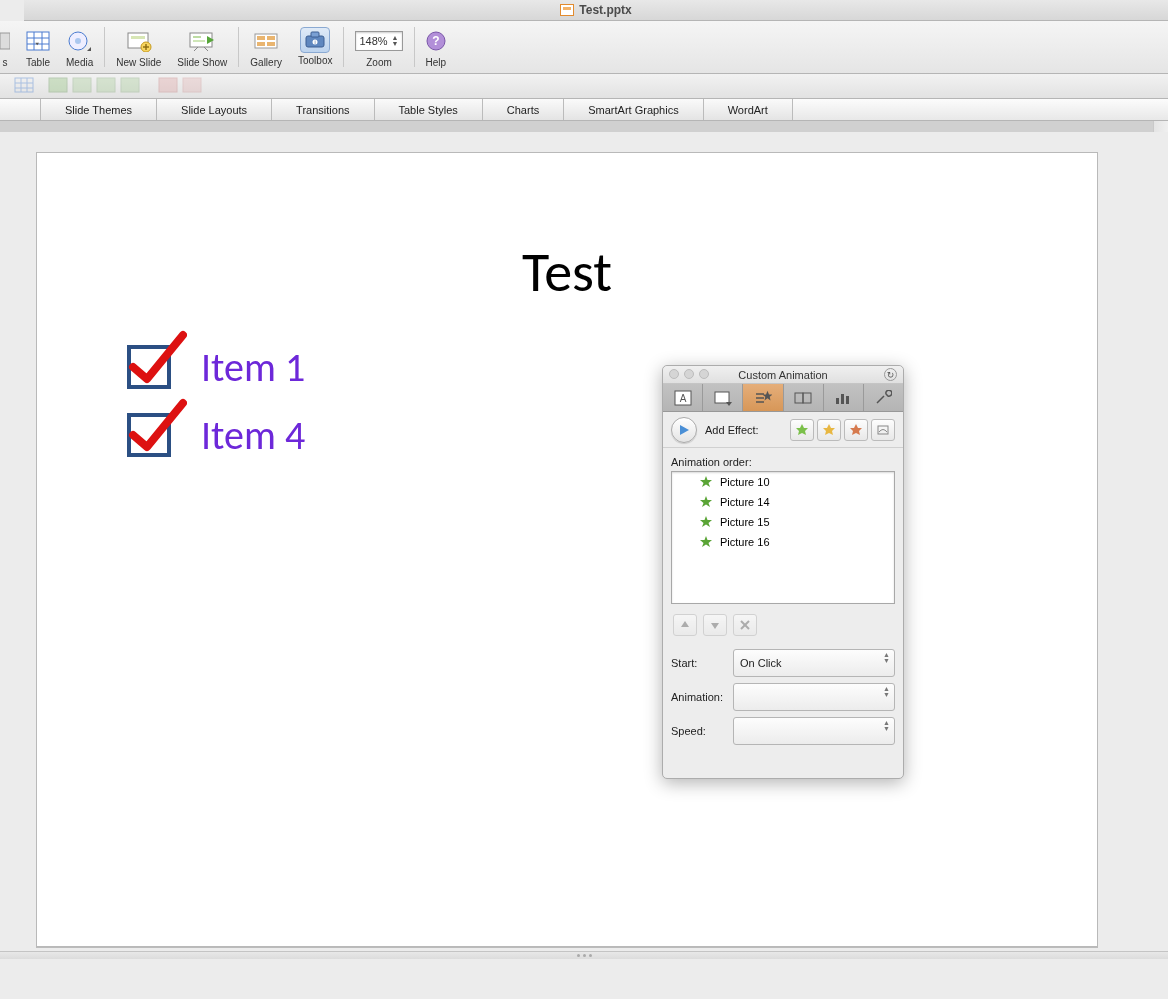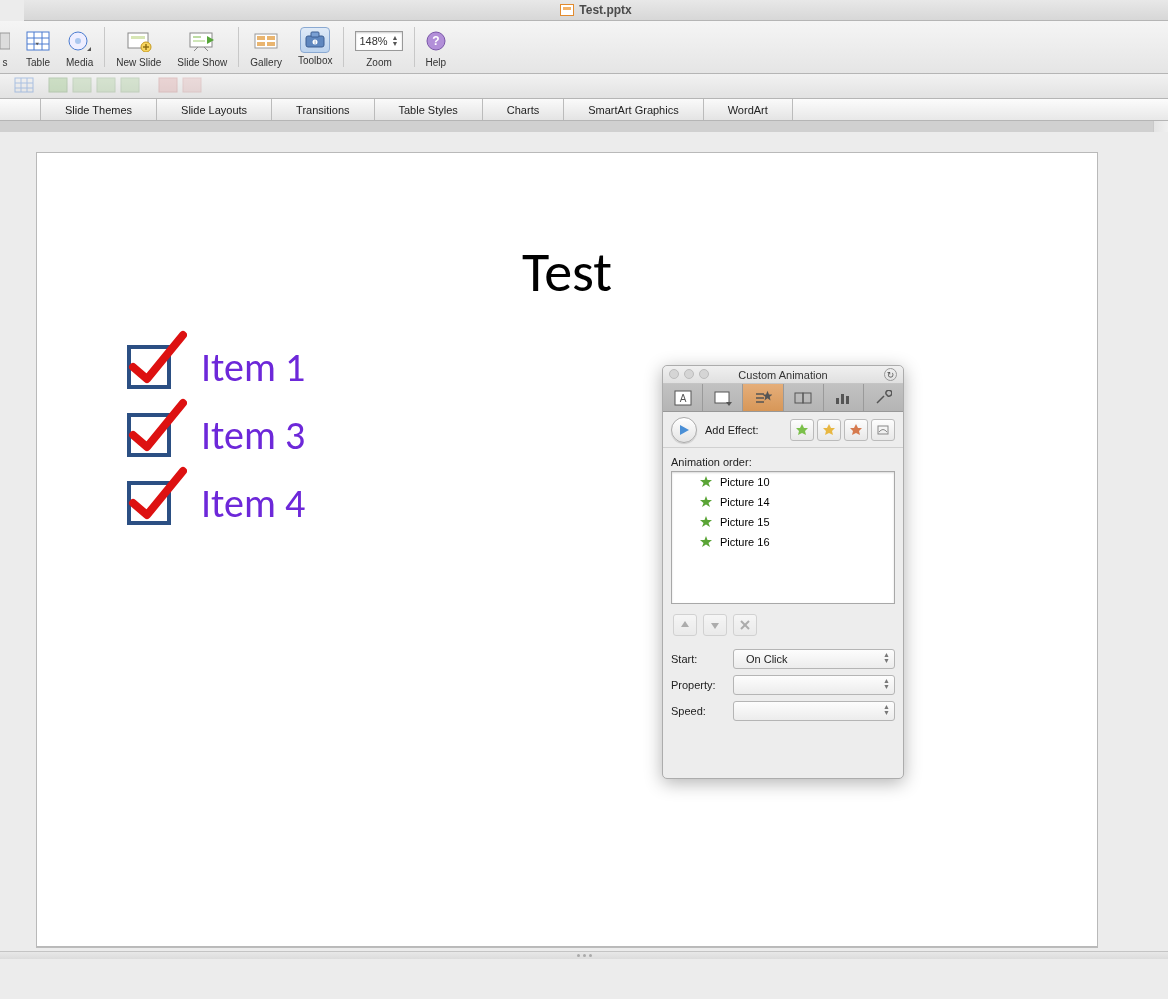--- a/index.html
+++ b/index.html
@@ -202,23 +202,23 @@
     margin:0 8px;height:133px;background:#fff;border:1px solid #a8a8a8;
     box-shadow: inset 0 1px 2px rgba(0,0,0,0.15);
     overflow:auto;
   }
   .anim-item{display:flex;align-items:center;height:20px;padding-left:28px;gap:8px;font-size:11px;color:#000;}
   .anim-updown{display:flex;gap:6px;padding:10px;}
   .sqbtn{width:24px;height:22px;border:1px solid #bbb;border-radius:3px;background:linear-gradient(#fdfdfd,#e8e8e8);display:flex;align-items:center;justify-content:center;opacity:.55;}
   .prop-row{display:flex;align-items:center;padding:3px 8px;gap:6px;}
   .prop-row label{width:56px;color:#222;}
   .prop-select{
-    flex:1;height:20px;border:1px solid #b5b5b5;border-radius:3px;
+    flex:1;height:28px;border:1px solid #b5b5b5;border-radius:3px;
     background:linear-gradient(#fdfdfd,#ececec);display:flex;align-items:center;
-    padding:0 12px;position:relative;font-size:11px;color:#222;
+    padding:0 6px;position:relative;font-size:11px;color:#222;
   }
   .prop-select.disabled{color:#888;}
   .sel-arrows{position:absolute;right:4px;top:2px;display:flex;flex-direction:column;line-height:6px;font-size:7px;color:#777;}
   
   svg{display:block;}
   .footer-grip{
     position:absolute;bottom:0;left:0;right:0;height:8px;
     background:linear-gradient(#e8e8e8,#dcdcdc);
     border-top:1px solid #c4c4c4;
     display:flex;align-items:center;justify-content:center;gap:3px;
@@ -423,28 +423,20 @@
               </svg>
           </div>
           <span class="item-text">Item 1</span>
         </div>
         <div class="slide-item">
           <div class="checkbox">
             <svg class="checkmark" viewBox="0 0 60 60">
                 <path d="M6 40 L20 52 L56 8" fill="none" stroke="#d11" stroke-width="8" stroke-linecap="round" stroke-linejoin="round"></path>
               </svg>
           </div>
-          <span class="item-text">Item 3</span>
-        </div>
-        <div class="slide-item">
-          <div class="checkbox">
-            <svg class="checkmark" viewBox="0 0 60 60">
-                <path d="M6 40 L20 52 L56 8" fill="none" stroke="#d11" stroke-width="8" stroke-linecap="round" stroke-linejoin="round"></path>
-              </svg>
-          </div>
           <span class="item-text">Item 4</span>
         </div>
       </div>
     </div>
   </div>
   <div class="footer-grip">
       <span></span>
       <span></span>
       <span></span>
     </div>
@@ -580,21 +572,21 @@
     <label>Start:</label>
     <div class="prop-select">
       <span>On Click</span>
       <div class="sel-arrows">
           <span>▲</span>
           <span>▼</span>
         </div>
     </div>
   </div>
   <div class="prop-row">
-    <label>Property:</label>
+    <label>Animation:</label>
     <div class="prop-select disabled">
       <span></span>
       <div class="sel-arrows">
           <span>▲</span>
           <span>▼</span>
         </div>
     </div>
   </div>
   <div class="prop-row">
     <label>Speed:</label>

